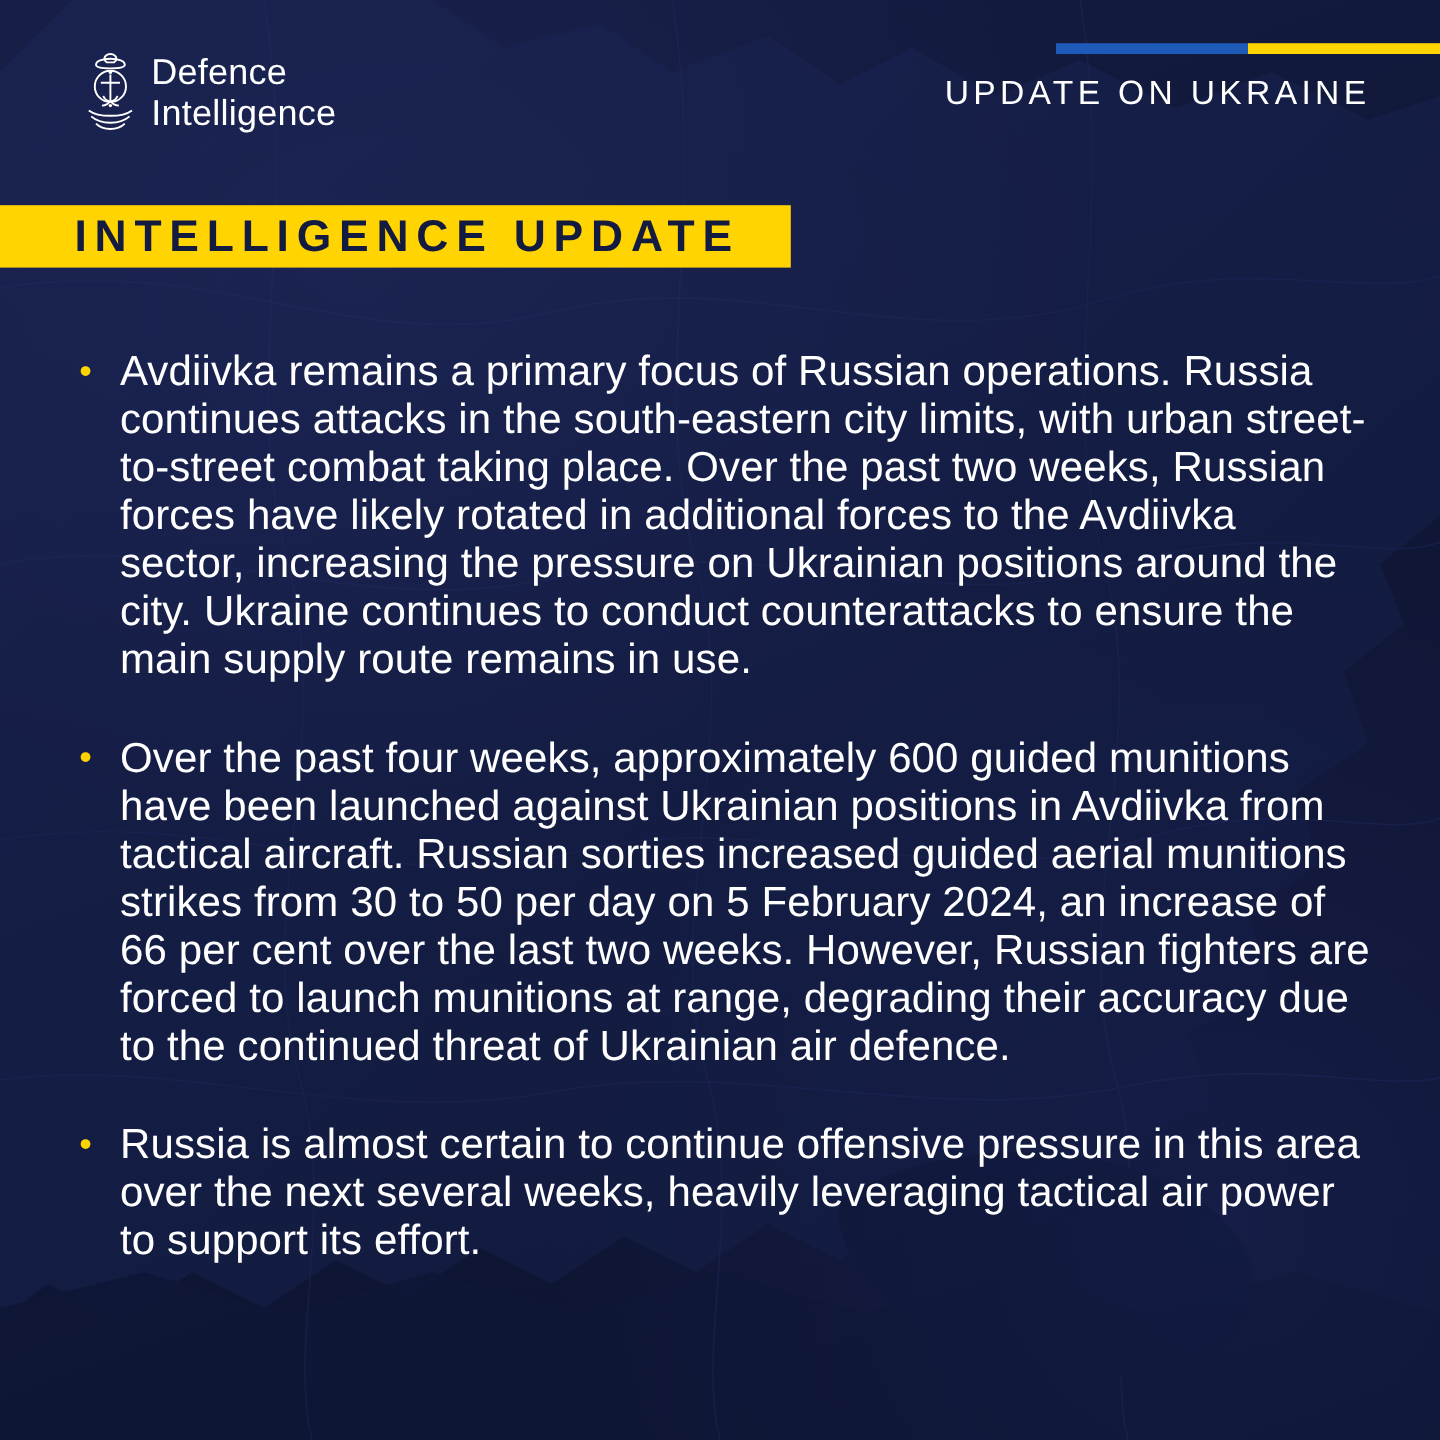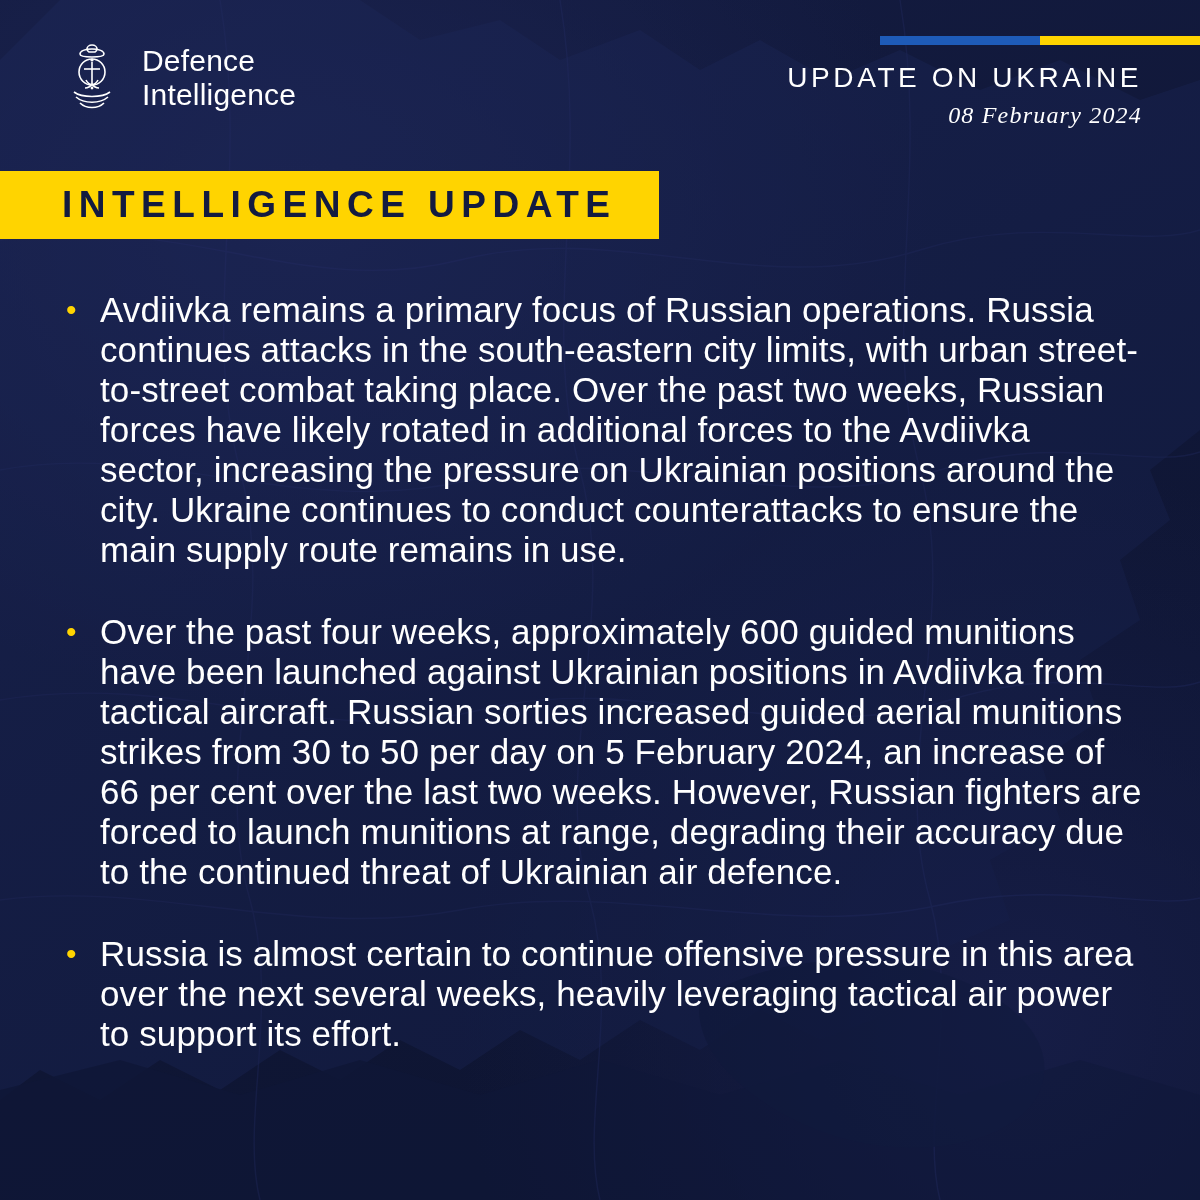--- a/index.html
+++ b/index.html
@@ -39,21 +39,21 @@
     top: 0; left: 0; right: 0;
     height: 150px;
   }
 
   .crest-block {
     position: absolute;
     left: 64px;
     top: 42px;
     display: flex;
     align-items: center;
-    gap: 22px;
+    gap: 6px;
   }
 
   .crest {
     width: 56px;
     height: 72px;
     position: relative;
   }
 
   .dept-name {
     color: #ffffff;
@@ -93,21 +93,21 @@
     font-style: italic;
     font-family: "Liberation Serif", serif;
     letter-spacing: 1.2px;
   }
 
   
   .banner {
     position: absolute;
     left: 0;
     top: 171px;
-    height: 68px;
+    height: 52px;
     background: #ffd400;
     padding: 0 42px 0 62px;
     display: flex;
     align-items: center;
   }
   .banner-text {
     color: #131b40;
     font-size: 37px;
     font-weight: bold;
     letter-spacing: 6.5px;
@@ -203,21 +203,20 @@
       <div class="dept-name"><span>Defence</span><br><span>Intelligence</span></div>
     </div>
 
     <div class="ribbon">
       <div class="blue"></div>
       <div class="yellow"></div>
     </div>
 
     <div class="update-label">
       <div class="update-title">UPDATE ON UKRAINE</div>
-      <div class="update-date">08 February 2024</div>
     </div>
   </div>
 
   <div class="banner">
     <div class="banner-text">INTELLIGENCE UPDATE</div>
   </div>
 
   <div class="content">
 
     <div class="bullet-row">

